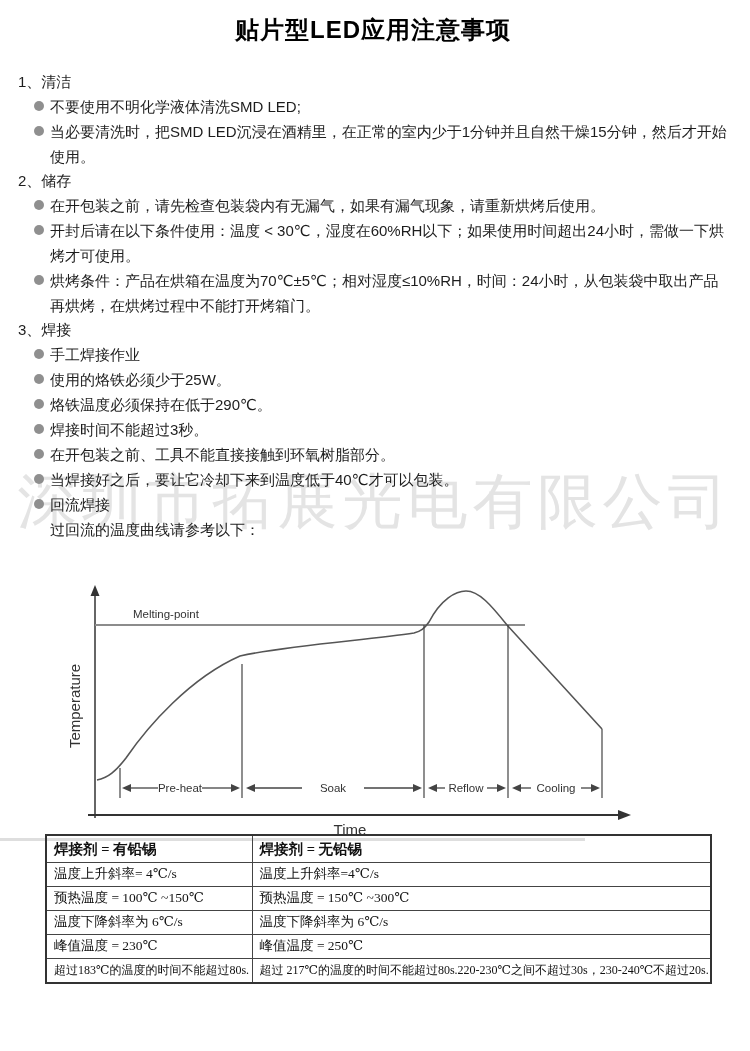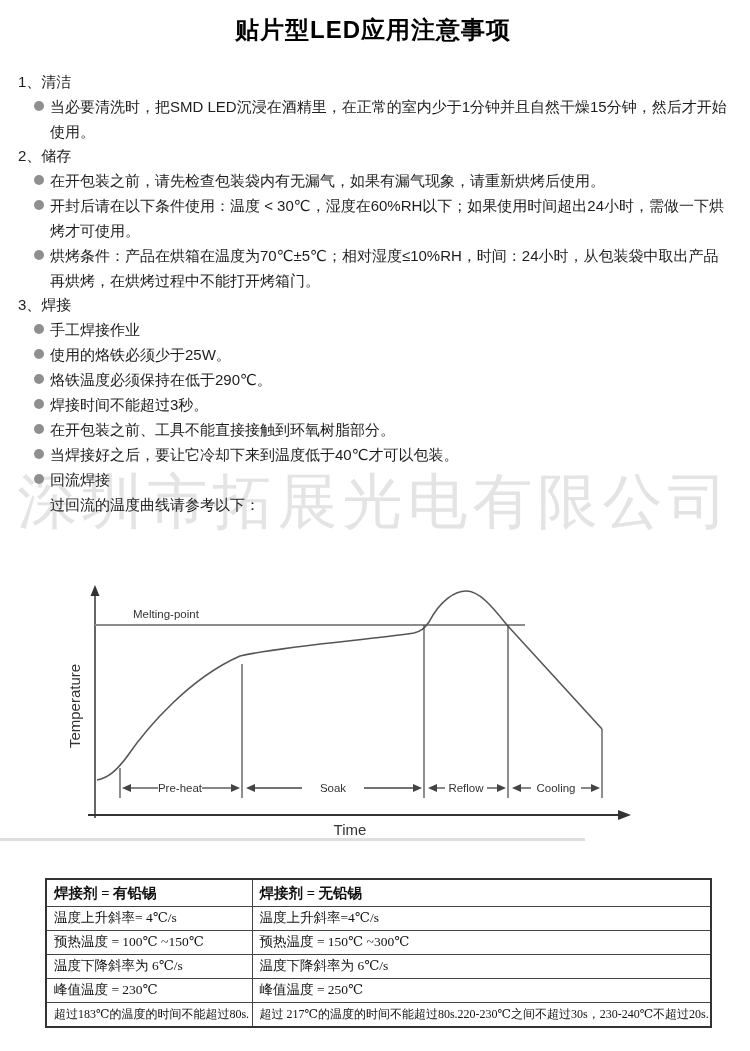--- a/index.html
+++ b/index.html
@@ -15,21 +15,21 @@
   .item{display:flex;align-items:flex-start;padding-left:16px;font-size:15px;
         line-height:25px;color:#1d1d1d;}
   .dot{flex:0 0 10px;width:10px;height:10px;border-radius:50%;background:#8f8f8f;
         margin:7px 6px 0 0;}
   .itx{flex:1;}
   .note{padding-left:32px;font-size:15px;line-height:25px;color:#1d1d1d;}
   .chart{position:absolute;left:0;top:578px;z-index:1;}
   .chart text{fill:#333;font-family:"Liberation Sans","DejaVu Sans",sans-serif;}
   .table-shadow{position:absolute;top:838px;left:0;width:585px;height:3px;
         background:#dedede;z-index:0;}
-  .soldertable{position:absolute;top:878px;left:45px;width:667px;z-index:1;
+  .soldertable{position:absolute;top:834px;left:45px;width:667px;z-index:1;
         border-collapse:collapse;border:2px solid #333;
         font-family:"Liberation Serif","DejaVu Serif",serif;color:#111;
         table-layout:fixed;}
   .soldertable th,.soldertable td{border:1px solid #444;padding:1px 7px;
         font-size:13.5px;height:21px;line-height:1.25;white-space:nowrap;
         overflow:hidden;text-align:left;font-weight:normal;}
   .soldertable th{font-weight:bold;font-size:14.5px;height:24px;}
   .soldertable th.col2{}
   .soldertable col.c1{width:206px;}
   .soldertable tr.last-row td{font-size:12px;}
@@ -39,20 +39,24 @@
 
 <div class="page">
 
   <div class="watermark">深圳市拓展光电有限公司</div>
 
   <div class="content">
     <div class="doc-title">贴片型LED应用注意事项</div>
     <div id="sections">
         <div>
           <div class="sec-heading">1、清洁</div>
+          <div class="item">
+            <span class="dot"></span>
+            <span class="itx">不要使用不明化学液体清洗SMD LED;</span>
+          </div>
           <div class="item">
             <span class="dot"></span>
             <span class="itx">当必要清洗时，把SMD LED沉浸在酒精里，在正常的室内少于1分钟并且自然干燥15分钟，然后才开始使用。</span>
           </div>
         </div>
         <div>
           <div class="sec-heading">2、储存</div>
           <div class="item">
             <span class="dot"></span>
             <span class="itx">在开包装之前，请先检查包装袋内有无漏气，如果有漏气现象，请重新烘烤后使用。</span>

